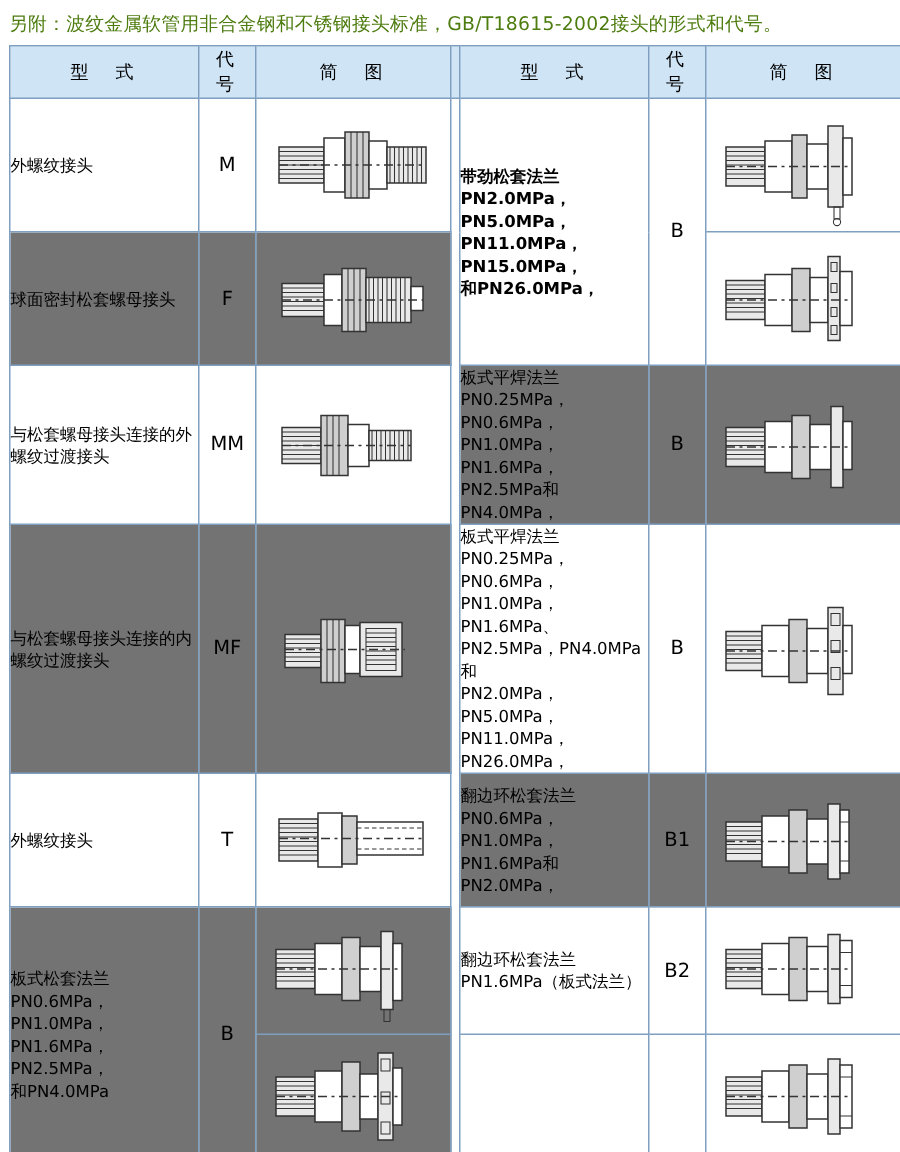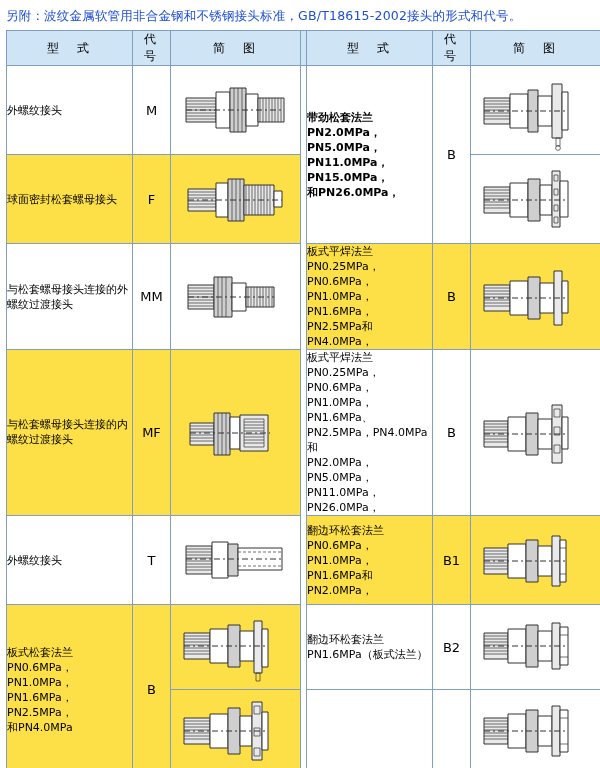--- a/index.html
+++ b/index.html
@@ -18,21 +18,21 @@
     width: 600px;
     height: 768px;
     position: relative;
     box-sizing: border-box;
     padding: 0;
   }
   .caption {
     font-size: 12.5px;
     line-height: 16px;
     padding: 8px 6px 6px 6px;
-    color: #1d4ed8;
+    color: #4d7c0f;
     letter-spacing: 0.2px;
   }
   table.maintable {
     border-collapse: collapse;
     table-layout: fixed;
     width: 588px;
     margin: 0 6px;
     border: 1px solid #5a7fa6;
   }
   table.maintable td, table.maintable th {
@@ -57,21 +57,21 @@
   .celltext {
     font-size: 11px;
     line-height: 15px;
     padding: 4px 5px;
     color: #000;
   }
   .code {
     text-align: center;
     font-size: 13px;
   }
-  .yellow { background: #fde047; }
+  .yellow { background: #737373; }
   .white { background: #ffffff; }
 
   .figcell {
     text-align: center;
     padding: 2px 0;
   }
   svg { display: block; margin: 0 auto; }
   .ln { fill: none; stroke: #333; stroke-width: 1; }
   .ln2 { fill: none; stroke: #333; stroke-width: 0.7; }
   .fillg { fill: #e9e9e9; stroke: #333; stroke-width: 1; }
@@ -216,21 +216,21 @@
               <path class="fillw" d="M66 28 h14 v30 h-14 z"></path>
               <path class="fillg" d="M80 16 h8 v54 h-8 z"></path>
               <path class="fillw" d="M88 26 h6 v32 h-6 z"></path>
               <path class="ln" d="M10 43 h84" stroke-dasharray="6 3 2 3" stroke="#666"></path>
             </g>
           </svg>
         </td>
       </tr>
 
       <tr>
-        <td class="celltext yellow" style="height: 88px; white-space: pre-line; font-family: Liberation Mono, monospace;">与松套螺母接头连接的内螺纹过渡接头</td>
+        <td class="celltext yellow" style="height: 88px; white-space: pre-line;">与松套螺母接头连接的内螺纹过渡接头</td>
         <td class="code yellow">MF</td>
         <td class="figcell yellow">
           <svg width="124" height="84" viewBox="0 0 124 84">
             <g>
               <path class="fillg" d="M16 32 h24 v22 h-24 z"></path>
               <path class="ln2" d="M16 35 h24 M16 38 h24 M16 41 h24 M16 44 h24 M16 47 h24 M16 50 h24"></path>
               <path class="filld" d="M40 22 h16 v42 h-16 z"></path>
               <path class="ln2" d="M44 22 v42 M48 22 v42 M52 22 v42"></path>
               <path class="fillw" d="M56 26 h10 v32 h-10 z"></path>
               <path class="fillg" d="M66 24 h28 v36 h-28 z"></path>

